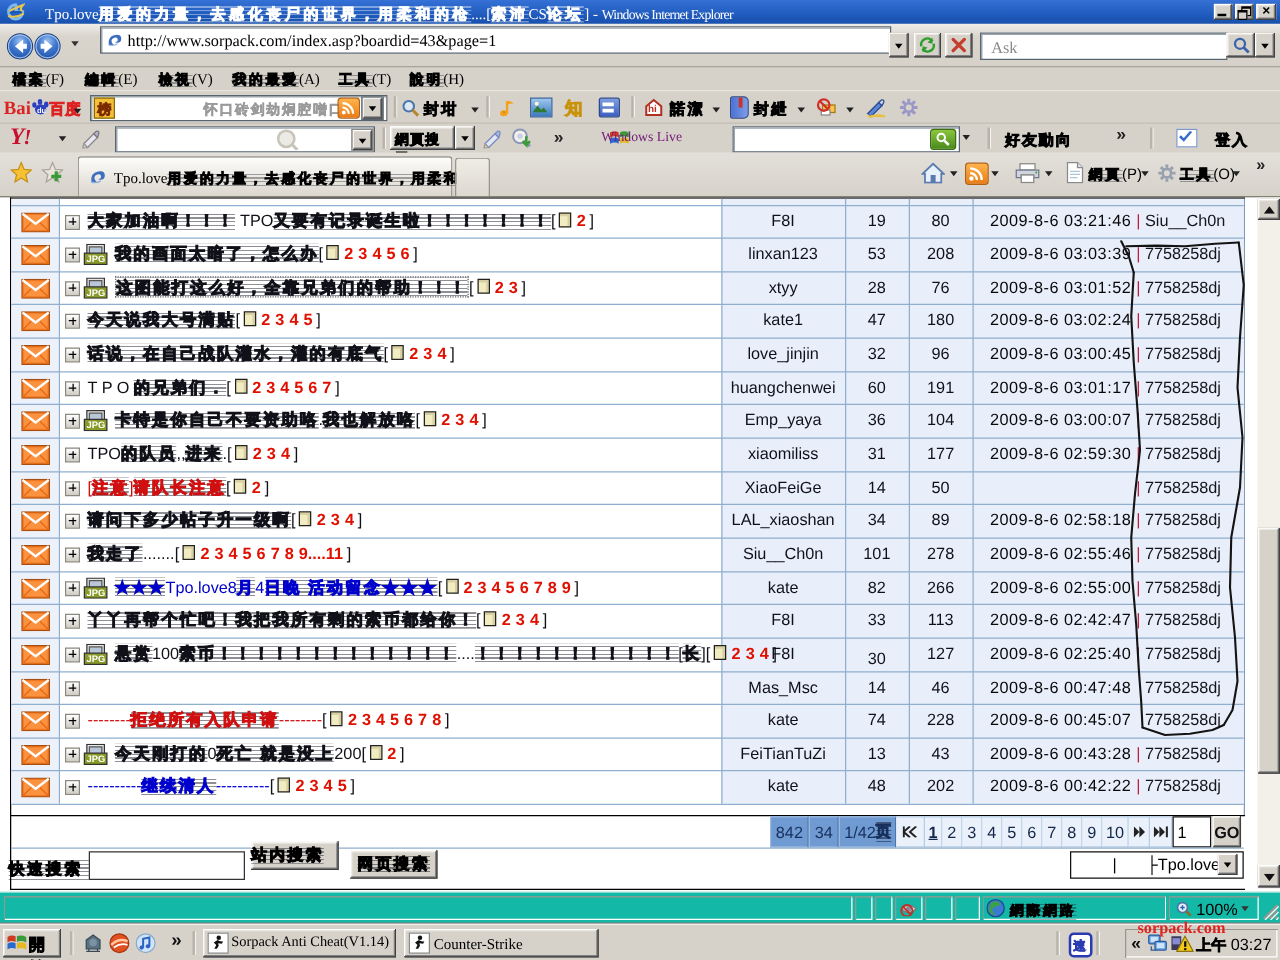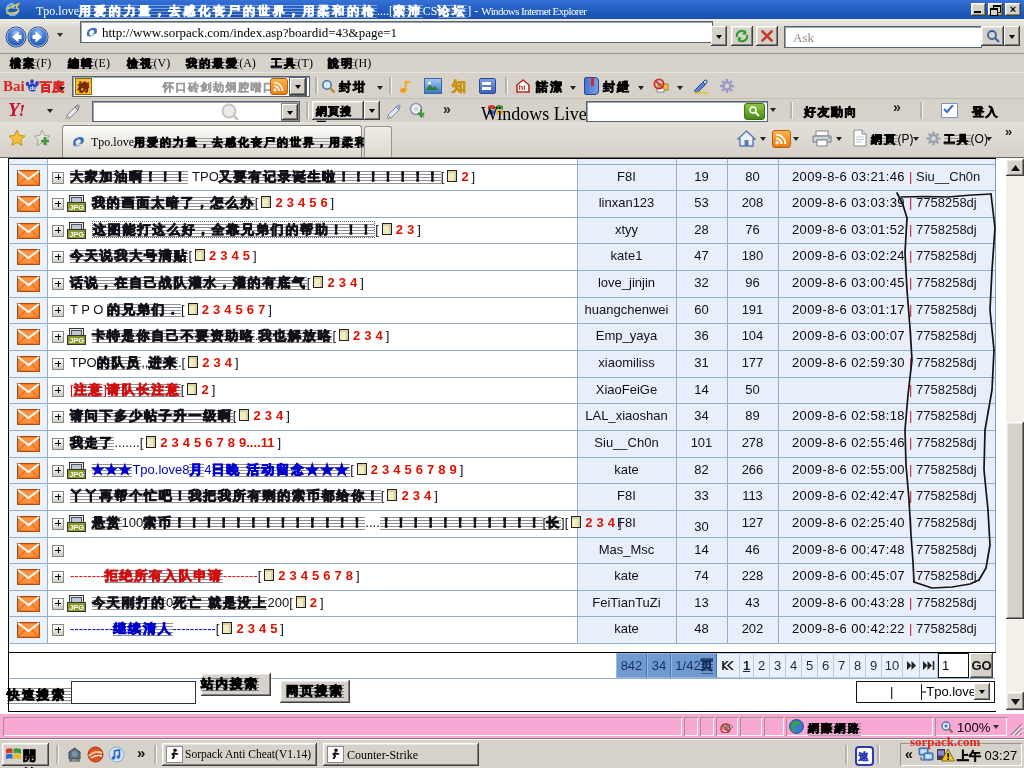--- a/index.html
+++ b/index.html
@@ -235,21 +235,21 @@
       <path d="M12 12 L16 16" stroke="#8a96b8" stroke-width="2.2"></path>
       <path d="M13 8 L13 15 L10 12 M13 15 L16 12" stroke="#3a9a3a" stroke-width="2" fill="none"></path>
     </svg>
   <div class="ab" style="left:443px;top:2px;font-size:14px;font-weight:bold;color:#222">»</div>
   <svg class="ab" style="left:487px;top:3px" width="18" height="17" viewBox="0 0 18 17">
       <path d="M1 4 Q5 2 8 4 L8 8 Q5 6 1 8Z" fill="#d23a28"></path>
       <path d="M9 4 Q12 2 16 4 L16 8 Q12 6 9 8Z" fill="#3a9a3a"></path>
       <path d="M1 9 Q5 7 8 9 L8 13 Q5 11 1 13Z" fill="#2a6ad0"></path>
       <path d="M9 9 Q12 7 16 9 L16 13 Q12 11 9 13Z" fill="#e8b820"></path>
     </svg>
-  <div class="ab ser" style="left:481px;top:5px;font-size:18px;color:#000000">Windows Live</div>
+  <div class="ab ser" style="left:481px;top:5px;font-size:11px;color:#701a75">Windows Live</div>
   <div class="ab inp" style="left:586px;top:2px;width:180px;height:19px">
     <div class="ab" style="left:157px;top:1px;width:19px;height:15px;background:linear-gradient(#8cc63f,#4a8a1a);border:1px solid #3a7010;border-radius:3px">
         <svg class="ab" style="left:3px;top:1px" width="12" height="12" viewBox="0 0 12 12">
           <circle cx="5" cy="5" r="3" fill="none" stroke="#fff" stroke-width="1.6"></circle>
           <path d="M7.5 7.5 L11 11" stroke="#fff" stroke-width="2"></path>
         </svg>
       </div>
   </div>
   <div class="ab" style="left:770px;top:9px;width:0;height:0;border:3.5px solid transparent;border-top:4px solid #222"></div>
   <div class="ab sep" style="left:790px;top:3px;height:17px"></div>
@@ -816,21 +816,21 @@
 <g fill="none" stroke="#141414" stroke-width="1.7" stroke-linejoin="round" stroke-linecap="round">
 <path d="M897 35 L903 47 L907 60"></path>
 <path d="M901 39 L925 38.5 L948 39 L972 37 L991 36"></path>
 <path d="M991 36 L995 70 L992 112 L990 152 L994 192 L992 232 L985 272 L984 312 L988 352 L990 387 L986 410 L979 422"></path>
 <path d="M907 60 L905 95 L907 132 L910 170 L912 202 L908 237 L905 272 L906 307 L909 342 L911 377 L913 404 L914 424"></path>
 <path d="M914 424 L932 430 L952 429 L970 426 L979 422"></path>
 </g>
     </svg>
 </div>
 
-<div class="ab" id="statusbar" style="left:0;top:713px;width:1024px;height:26px;background:#f9a8d4;border-top:1px solid #fff">
+<div class="ab" id="statusbar" style="left:0;top:713px;width:1024px;height:26px;background:#14b8a6;border-top:1px solid #fff">
   <div class="ab" style="left:3px;top:3px;width:679px;height:19px;box-shadow:inset 1px 1px #9a968e,inset -1px -1px #fff"></div>
   <div class="ab" style="left:684px;top:3px;width:14px;height:19px;box-shadow:inset 1px 1px #9a968e,inset -1px -1px #fff"></div>
   <div class="ab" style="left:700px;top:3px;width:14px;height:19px;box-shadow:inset 1px 1px #9a968e,inset -1px -1px #fff"></div>
   <div class="ab" style="left:716px;top:3px;width:22px;height:19px;box-shadow:inset 1px 1px #9a968e,inset -1px -1px #fff">
     <svg class="ab" style="left:3px;top:3px" width="16" height="13" viewBox="0 0 16 13">
         <path d="M2 7 Q8 1 14 7 Q8 13 2 7Z" fill="#e8e6e0" stroke="#777"></path>
         <circle cx="8" cy="7" r="2.2" fill="#8a8a9a"></circle>
         <circle cx="6.5" cy="8.5" r="4.5" fill="none" stroke="#c03028" stroke-width="1.5"></circle>
         <path d="M3.3 5.3 L9.7 11.7" stroke="#c03028" stroke-width="1.5"></path>
       </svg>

